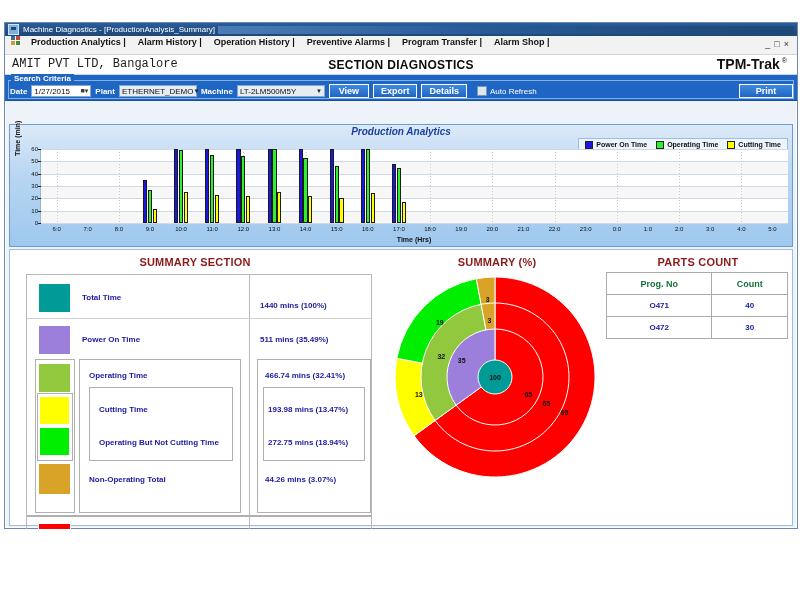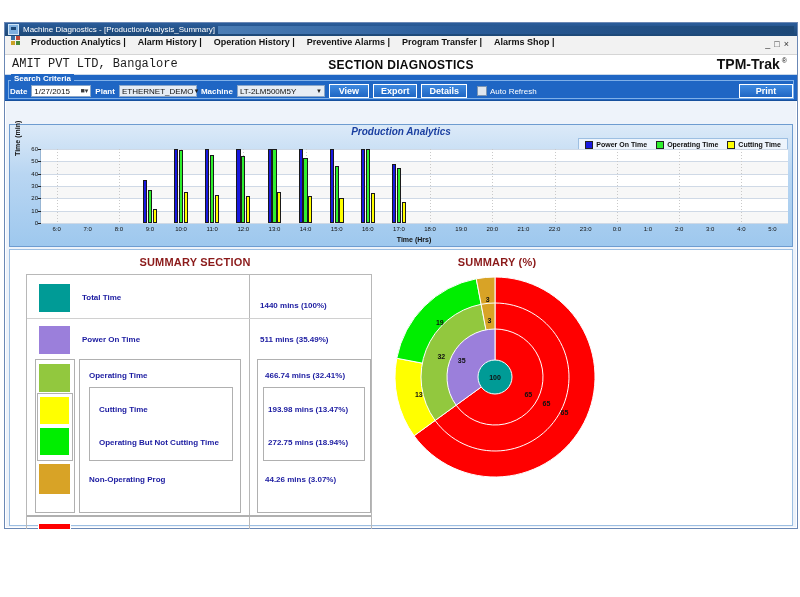--- a/index.html
+++ b/index.html
@@ -260,21 +260,21 @@
           <i class="a"></i>
           <i class="b"></i>
           <i class="c"></i>
           <i class="d"></i>
         </span>
       <span class="menu-item">Production Analytics |</span>
       <span class="menu-item">Alarm History |</span>
       <span class="menu-item">Operation History |</span>
       <span class="menu-item">Preventive Alarms |</span>
       <span class="menu-item">Program Transfer |</span>
-      <span class="menu-item">Alarms Shop |</span>
+      <span class="menu-item">Alarm Shop |</span>
       <span class="win-btns">
         <span>_</span><span>□</span><span>×</span>
       </span>
     </div>
 
     <div class="apphdr">
       <span class="company">AMIT PVT LTD, Bangalore</span>
       <span class="apptitle">SECTION DIAGNOSTICS</span>
       <span class="brand"><span>TPM-Trak</span><sup>®</sup></span>
     </div>
@@ -443,21 +443,21 @@
           <div class="innerbox" style="left:10px;top:118px;width:34px;height:66px;"></div>
           <div class="swatch" style="left:12px;top:121px;width:29px;height:27px;background:#ffff00;"></div>
           <div class="swatch" style="left:12px;top:152px;width:29px;height:27px;background:#00ee00;"></div>
           <div class="swatch" style="left:11px;top:188px;width:31px;height:30px;background:#d8a326;"></div>
 
           <div class="innerbox" style="left:52px;top:84px;width:160px;height:152px;"></div>
           <div class="lblcell" style="left:62px;top:96px;">Operating Time</div>
           <div class="innerbox" style="left:62px;top:112px;width:142px;height:72px;"></div>
           <div class="lblcell" style="left:72px;top:130px;">Cutting Time</div>
           <div class="lblcell" style="left:72px;top:163px;">Operating But Not Cutting Time</div>
-          <div class="lblcell" style="left:62px;top:200px;">Non-Operating Prog</div>
+          <div class="lblcell" style="left:62px;top:200px;">Non-Operating Total</div>
 
           <div class="innerbox" style="left:230px;top:84px;width:112px;height:152px;"></div>
           <div class="valcell" style="left:238px;top:96px;">466.74 mins  (32.41%)</div>
           <div class="innerbox" style="left:236px;top:112px;width:100px;height:72px;"></div>
           <div class="valcell" style="left:241px;top:130px;">193.98 mins  (13.47%)</div>
           <div class="valcell" style="left:241px;top:163px;">272.75 mins  (18.94%)</div>
           <div class="valcell" style="left:238px;top:200px;">44.26 mins  (3.07%)</div>
 
           <div class="swatch" style="left:11px;top:248px;width:31px;height:28px;background:#ff0000;"></div>
           <div class="lblcell" style="left:55px;top:258px;">Power Off Time</div>
@@ -474,17 +474,38 @@
               <path d="M 105 105 L 86.26186854142762 6.771274927131117 A 100 100 0 0 1 105.00000000000007 5 Z" fill="#d8a326" stroke="#ffffff" stroke-width="1"></path>
               <path d="M 105 105 L 105 31 A 74 74 0 1 1 45.1327424162539 148.49610866964304 Z" fill="#ff0000" stroke="#ffffff" stroke-width="1"></path>
               <path d="M 105 105 L 45.1327424162539 148.49610866964304 A 74 74 0 0 1 91.13378272065631 32.310743446077055 Z" fill="#92c83e" stroke="#ffffff" stroke-width="1"></path>
               <path d="M 105 105 L 91.13378272065631 32.310743446077055 A 74 74 0 0 1 104.99999999999999 31 Z" fill="#d8a326" stroke="#ffffff" stroke-width="1"></path>
               <path d="M 105 105 L 105 57 A 48 48 0 1 1 66.16718427000254 133.21369211003872 Z" fill="#ff0000" stroke="#ffffff" stroke-width="1"></path>
               <path d="M 105 105 L 66.16718427000254 133.21369211003872 A 48 48 0 0 1 104.99999999999999 57 Z" fill="#9b7fdb" stroke="#ffffff" stroke-width="1"></path>
               <circle cx="105" cy="105" r="17" fill="#009b96" stroke="#ffffff" stroke-width="1"></circle>
             </svg><div class="donut-lbl" style="left: 174.499px; top: 140.411px;">65</div><div class="donut-lbl" style="left: 28.8785px; top: 122.015px;">13</div><div class="donut-lbl" style="left: 49.8457px; top: 49.8457px;">19</div><div class="donut-lbl" style="left: 97.6596px; top: 27.3462px;">3</div><div class="donut-lbl" style="left: 156.429px; top: 131.204px;">65</div><div class="donut-lbl" style="left: 51.3333px; top: 83.7519px;">32</div><div class="donut-lbl" style="left: 99.5681px; top: 47.5362px;">3</div><div class="donut-lbl" style="left: 138.359px; top: 121.997px;">65</div><div class="donut-lbl" style="left: 71.6407px; top: 88.0026px;">35</div><div class="donut-lbl" style="left: 105px; top: 105px;">100</div></div>
       </div>
 
+      <div class="parts">
+        <div class="sec-title">PARTS COUNT</div>
+        <table class="ptable">
+          <thead>
+            <tr>
+              <th>Prog. No</th>
+              <th>Count</th>
+            </tr>
+          </thead>
+          <tbody>
+            <tr>
+              <td>O471</td>
+              <td>40</td>
+            </tr>
+            <tr>
+              <td>O472</td>
+              <td>30</td>
+            </tr>
+          </tbody>
+        </table>
+      </div>
 
     </div>
   </div>
   <div class="footer-strip"></div>
 </div>
 
 </body></html>

